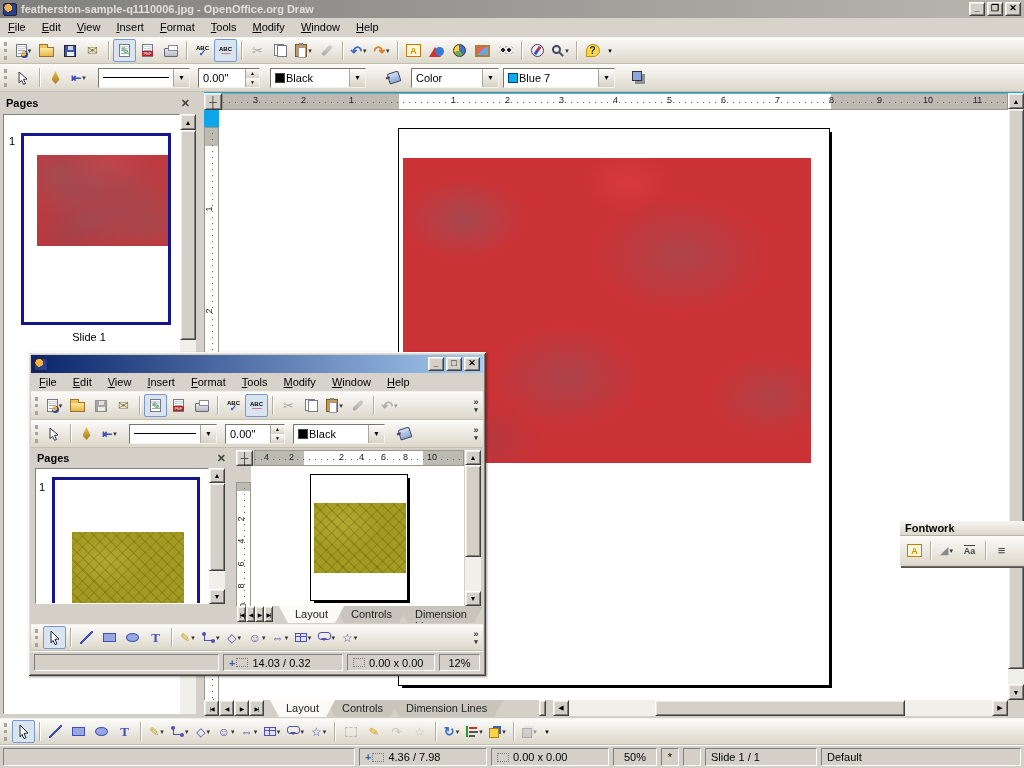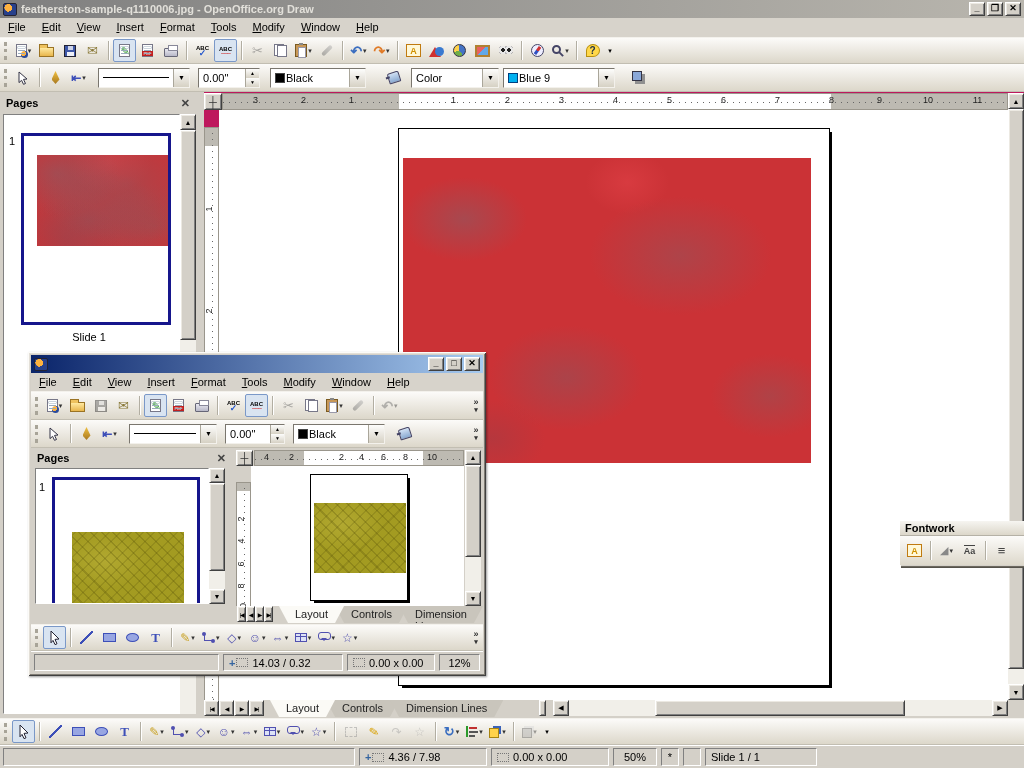--- a/index.html
+++ b/index.html
@@ -1,18 +1,18 @@
 <!DOCTYPE html>
 <html><head>
 <meta charset="utf-8">
 <style>
   * { box-sizing: border-box; margin:0; padding:0; }
   html,body { width:1024px; height:768px; }
   body { font-family:"Liberation Sans", sans-serif; font-size:11px; color:#000; background:#d4d0c8; }
-  .screen { position:relative; width:1024px; height:768px; overflow:hidden; background:#be185d;padding-left:36px; }
+  .screen { position:relative; width:1024px; height:768px; overflow:hidden; background:#0ea5e9;padding-left:36px; }
   .abs { position:absolute; }
 
   
   .titlebar { display:flex; align-items:center; gap:4px; padding:0 3px; font-weight:bold; font-size:11px; }
   .tb-inactive { background:linear-gradient(90deg,#7f7f7f,#b9b6ae); color:#e2e0da; }
   .tb-active   { background:linear-gradient(90deg,#0a246a,#a6caf0); color:#fff; }
   .capbtns { margin-left:auto; display:flex; gap:2px; }
   .capbtn { width:16px; height:14px; background:#d4d0c8; border:1px solid; border-color:#fff #404040 #404040 #fff;
             box-shadow:inset 1px 1px 0 #ece9e2, inset -1px -1px 0 #808080;
             font-size:9px; line-height:11px; text-align:center; color:#000; font-weight:bold; }
@@ -329,21 +329,21 @@
         </span>
       <span class="combo" style="width:88px;margin-right:4px;">
         <span class="cval">
             <span>Color</span>
           </span>
         <span class="cbtn">▼</span>
       </span>
       <span class="combo" style="width:112px;margin-right:12px;">
         <span class="cval">
             <span class="swatch" style="background:#00b0f0;border-color:#004080;"></span>
-            <span>Blue 9</span>
+            <span>Blue 7</span>
           </span>
         <span class="cbtn">▼</span>
       </span>
       <span class="tbtn">
           <i class="ic-shadow"></i>
         </span>
     </div>
 
     <div class="abs" style="left:0;top:92px;width:196px;height:626px;background:#d4d0c8;">
       <div class="panelhdr" style="height:22px;">
@@ -530,20 +530,23 @@
       <span class="sfield" style="width:44px;justify-content:center;">
         <span>50%</span>
       </span>
       <span class="sfield" style="width:18px;justify-content:center;">
         <span>*</span>
       </span>
       <span class="sfield" style="width:18px;"></span>
       <span class="sfield" style="width:112px;">
         <span>Slide 1 / 1</span>
       </span>
+      <span class="sfield" style="flex:1;">
+        <span>Default</span>
+      </span>
     </div>
   </div>
 
   <div class="abs" style="left:900px;top:521px;width:130px;height:46px;background:#d4d0c8;z-index:40;
        box-shadow:inset 1px 1px 0 #fcfbf8, inset -1px -1px 0 #6c685f, 1px 1px 0 #55524b;">
     <div style="height:15px;padding:1px 5px;font-weight:bold;background:linear-gradient(#f6f5f1,#dcd7ca);border-bottom:1px solid #b5b1a6;">
       <span>Fontwork</span>
     </div>
     <div style="display:flex;align-items:center;height:29px;padding:0 3px;background:linear-gradient(#fcfbf9,#ddd8cb);">
       <span class="tbtn">

